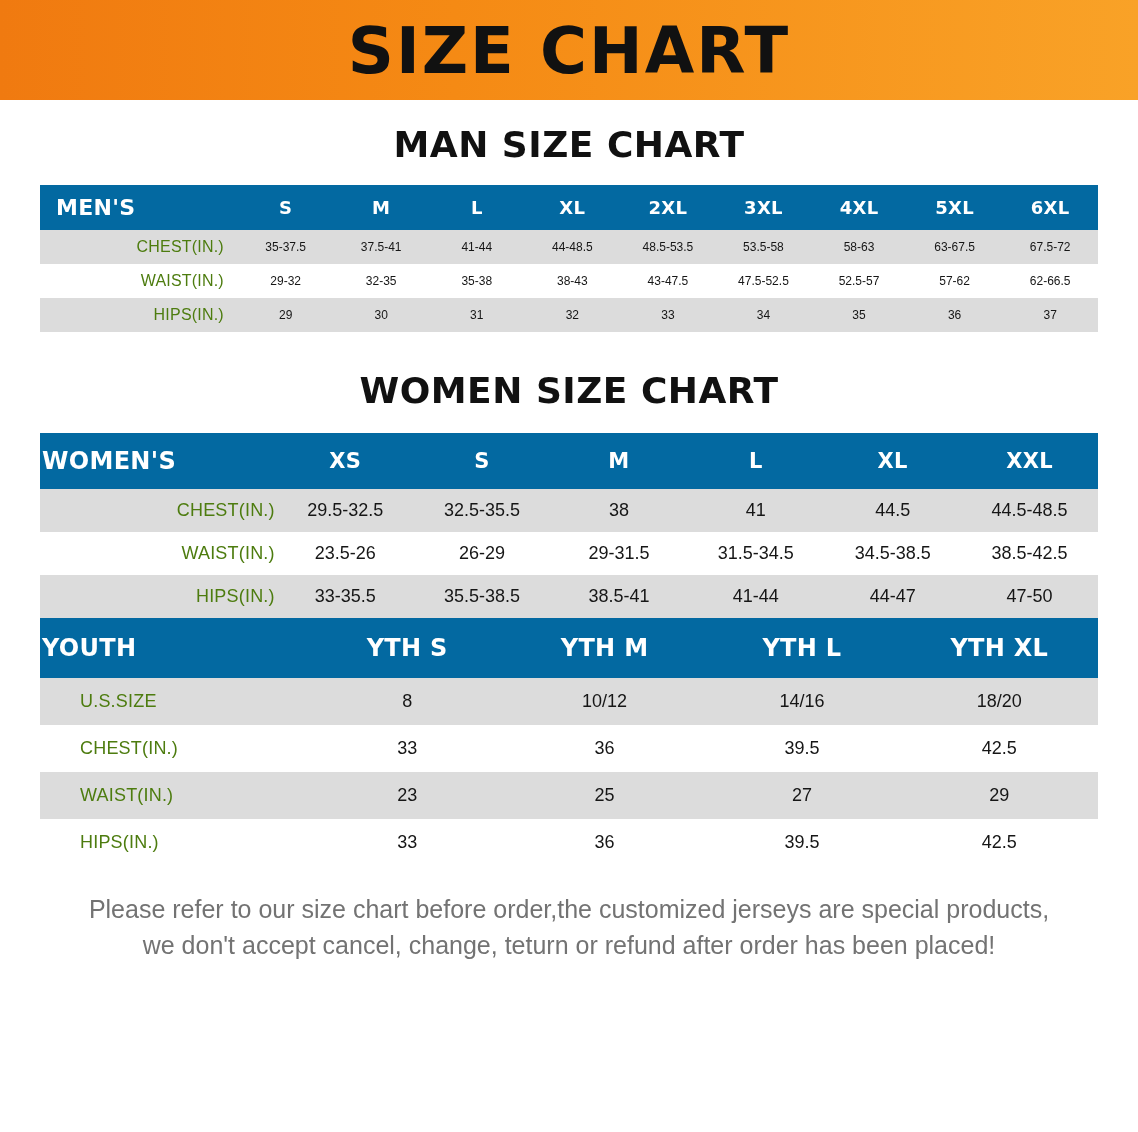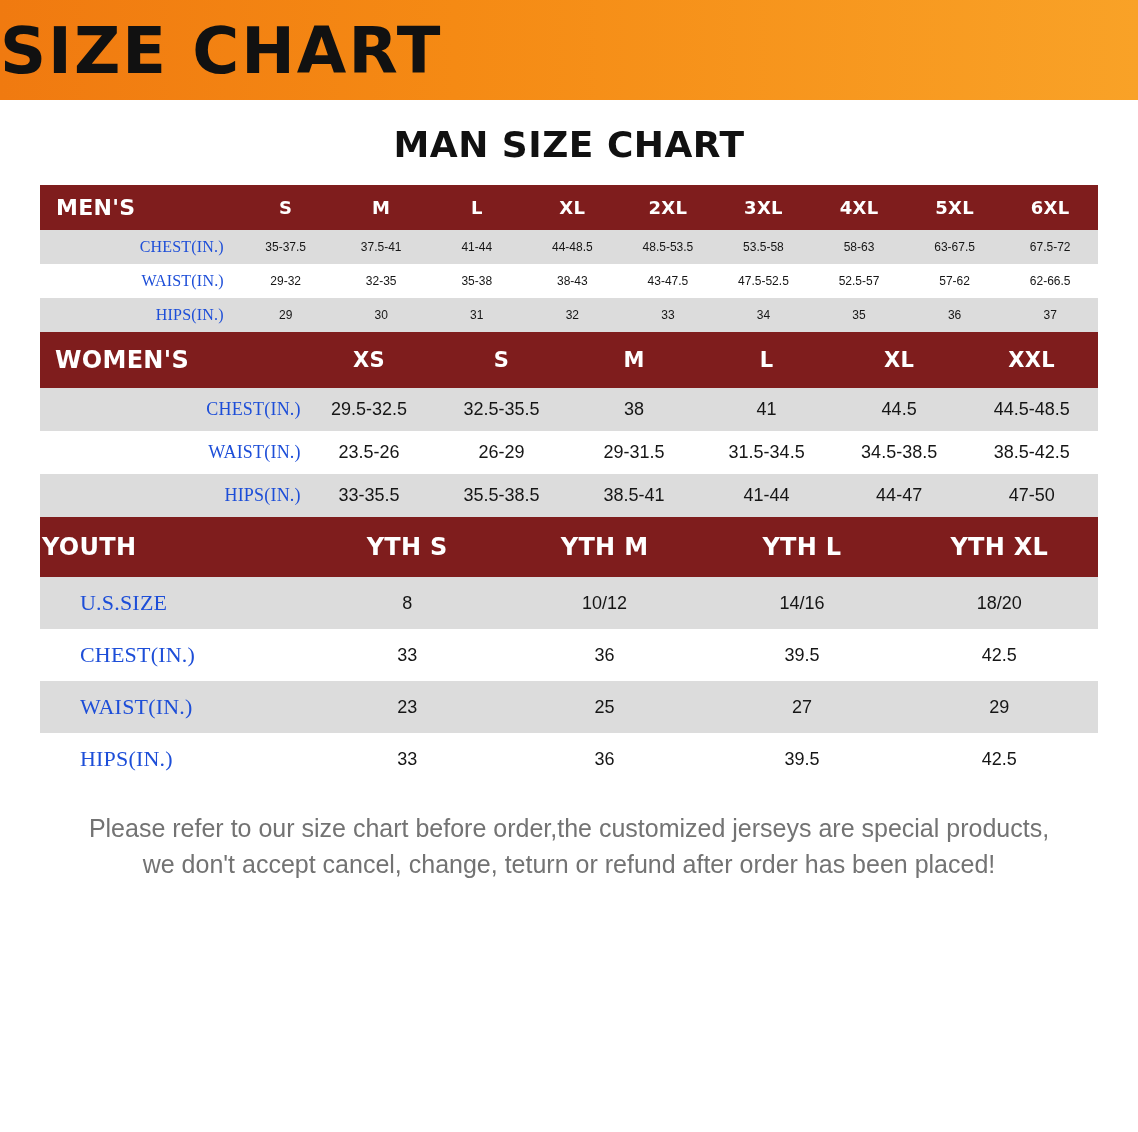--- a/index.html
+++ b/index.html
@@ -20,21 +20,21 @@
     background: #ffffff;
     box-sizing: border-box;
   }
 
   
   .banner {
     height: 100px;
     background: linear-gradient(90deg, #f07a10 0%, #f58a14 40%, #f9a227 100%);
     display: flex;
     align-items: center;
-    justify-content: flex-start;
+    justify-content: center;
   }
   .banner-title {
     font-family: "DejaVu Sans", sans-serif;
     font-weight: bold;
     font-size: 64px;
     letter-spacing: 2px;
     color: #111111;
     line-height: 1;
     text-align: center;
     margin-top: 2px;
@@ -56,21 +56,21 @@
   
   .table-wrap {
     margin: 0 40px;
   }
   table.sz {
     width: 100%;
     border-collapse: collapse;
     table-layout: fixed;
   }
   table.sz thead th {
-    background: #7f1d1d;
+    background: #0369a1;
     color: #ffffff;
     font-family: "DejaVu Sans", sans-serif;
     font-weight: bold;
     text-align: center;
     padding: 10px 2px;
     font-size: 19px;
     letter-spacing: 0.3px;
   }
   table.sz thead th.rowhead {
     text-align: left;
@@ -81,44 +81,43 @@
     text-align: center;
     font-family: "Liberation Sans", sans-serif;
     font-size: 17px;
     color: #161616;
     padding: 8px 2px;
   }
   table.sz tbody td.rowhead {
     text-align: right;
     padding-right: 14px;
     font-size: 17px;
-    color: #1d4ed8;
+    color: #4d7c0f;
     letter-spacing: 0.2px;
-    font-family: Liberation Serif, serif;
   }
   tr.shade td { background: #dcdcdc; }
   tr.plain td { background: #ffffff; }
 
   
   #men-table thead th { font-size: 18px; }
   #men-table thead th.rowhead { font-size: 22px; }
   #men-table tbody td { font-size: 12px; }
   #men-table tbody td.rowhead { font-size: 16px; }
 
   
-  #women-table thead th { font-size: 21px; padding: 14px 15px; }
+  #women-table thead th { font-size: 21px; padding: 14px 2px; }
   #women-table thead th.rowhead { font-size: 24px; }
   #women-table tbody td { font-size: 18px; padding: 11px 2px; }
   #women-table tbody td.rowhead { font-size: 18px; }
 
   
   #youth-table thead th { font-size: 24px; padding: 16px 2px; }
   #youth-table thead th.rowhead { font-size: 24px; }
   #youth-table tbody td { font-size: 18px; padding: 13px 2px; }
-  #youth-table tbody td.rowhead { font-size: 22px; text-align: left; padding-left: 40px; }
+  #youth-table tbody td.rowhead { font-size: 18px; text-align: left; padding-left: 40px; }
 
   
   .note {
     margin: 26px 36px 0 36px;
     color: #737373;
     font-family: "Liberation Sans", sans-serif;
     font-size: 25px;
     line-height: 1.42;
     text-align: center;
   }
@@ -184,20 +183,21 @@
           <td>33</td>
           <td>34</td>
           <td>35</td>
           <td>36</td>
           <td>37</td>
         </tr>
       </tbody>
     </table>
   </div>
 
+  <div class="section-title t-women">WOMEN SIZE CHART</div>
   <div class="table-wrap">
     <table class="sz" id="women-table">
       <thead>
         <tr>
           <th class="rowhead" style="width:22%">WOMEN'S</th>
           <th>XS</th>
           <th>S</th>
           <th>M</th>
           <th>L</th>
           <th>XL</th>

